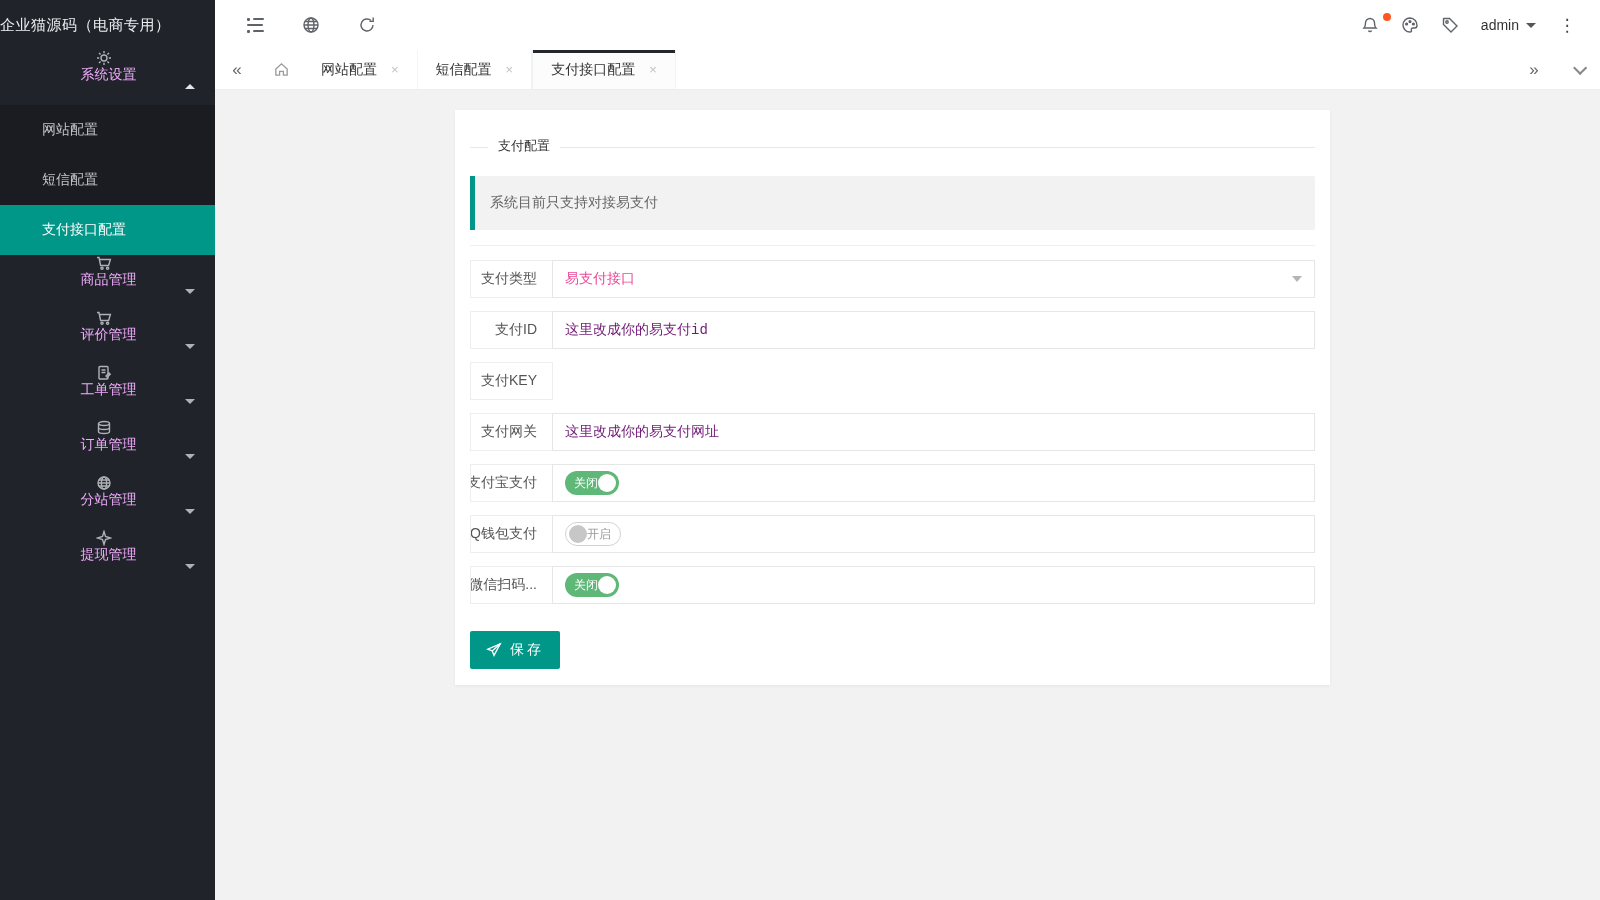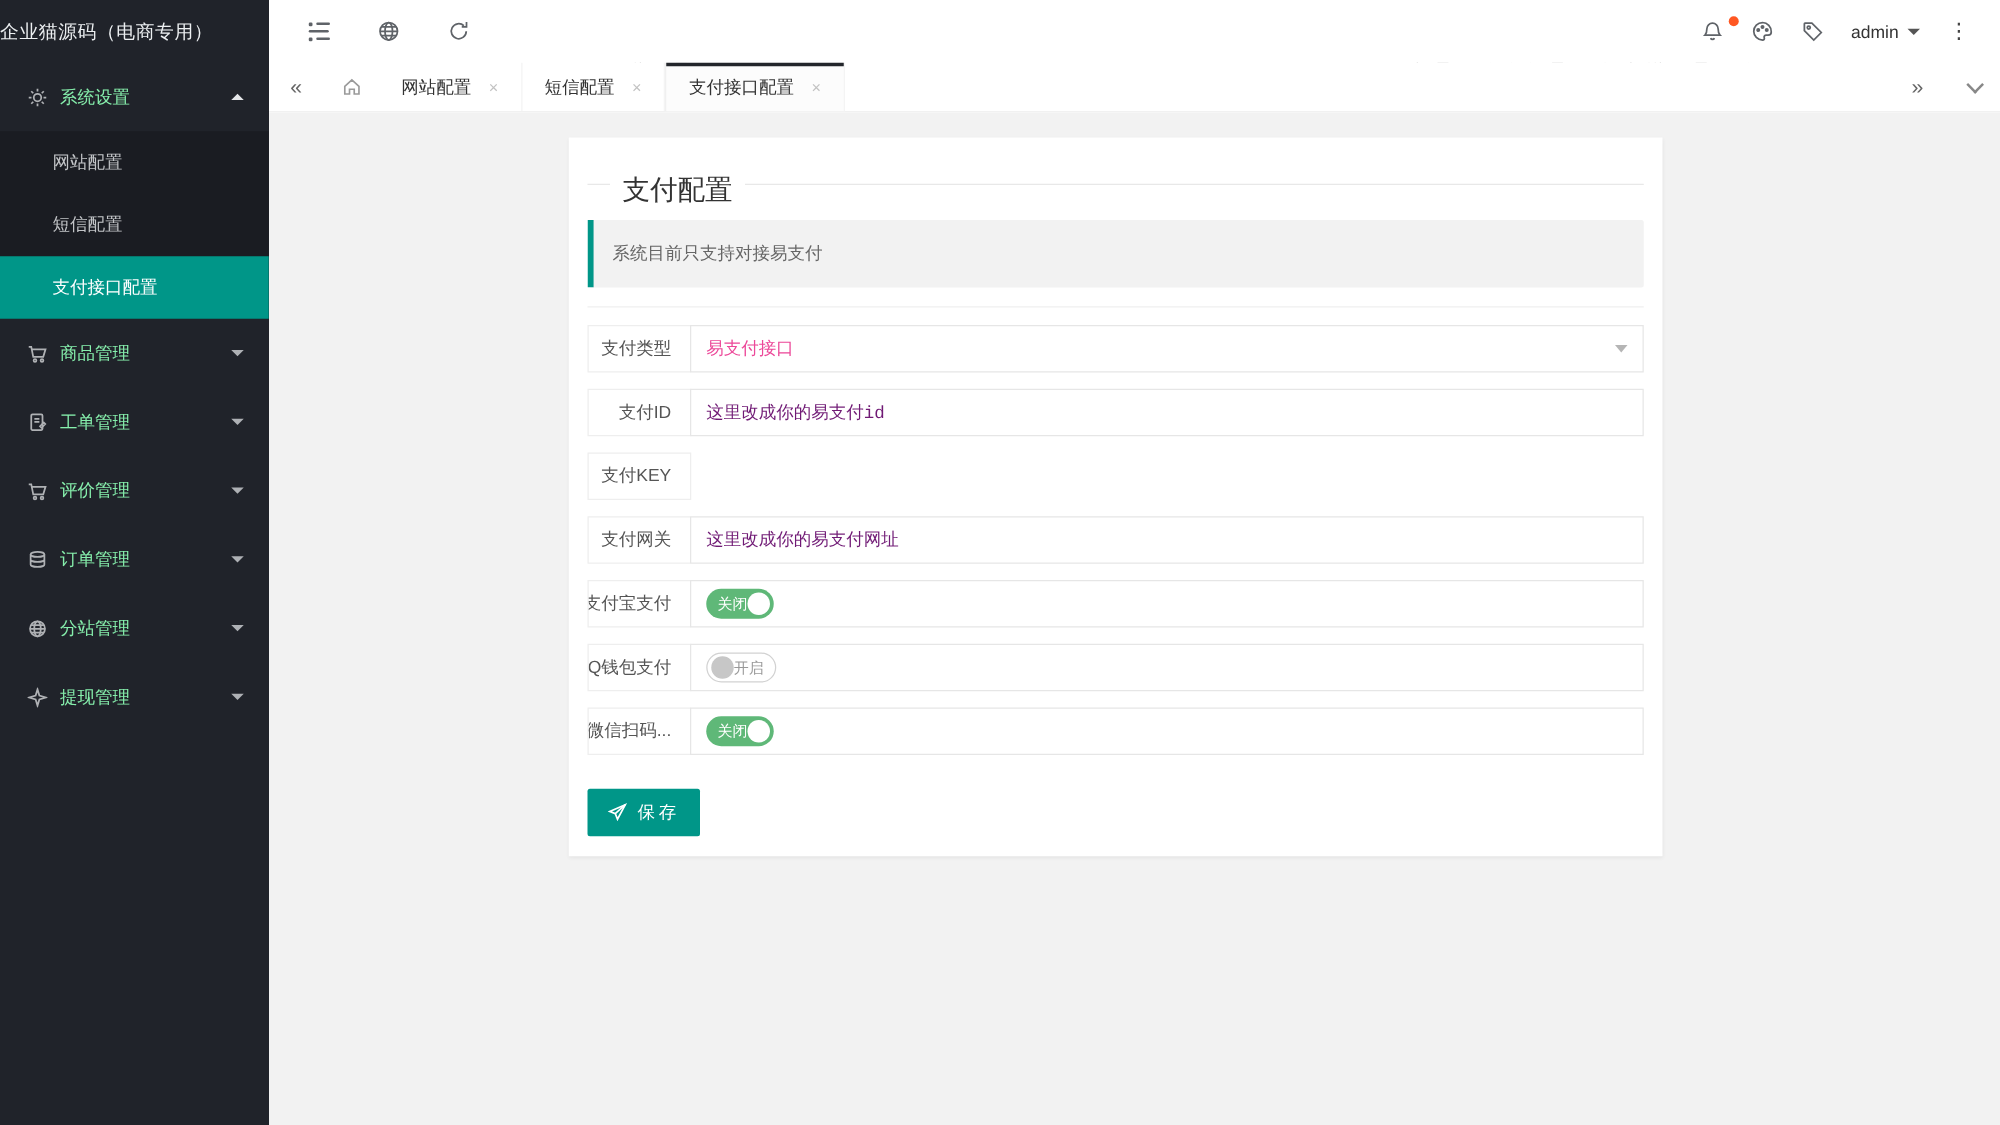--- a/index.html
+++ b/index.html
@@ -1,21 +1,21 @@
 <!DOCTYPE html>
 <html><head>
 <meta charset="utf-8">
 <style>
   * { margin:0; padding:0; box-sizing:border-box; }
   html,body { width:1600px; height:900px; font-family:"Liberation Sans","DejaVu Sans",sans-serif; background:#f2f2f2; overflow:hidden; }
 
   
   .sidebar { position:fixed; left:0; top:0; width:215px; height:900px; background:#20232a; z-index:30; }
   .logo { height:50px; display:flex; align-items:center; color:#eceff1; font-size:15px; letter-spacing:.5px; white-space:nowrap; }
-  .nav-item { height:55px; display:flex; align-items:center; padding:0 20px 0 22px; color:#86efac; font-size:14px; cursor:pointer; position:relative; }
+  .nav-item { height:55px; display:flex; align-items:center; padding:0 20px 0 22px; color:#f0abfc; font-size:14px; cursor:pointer; position:relative;flex-direction:column; }
   .nav-item .mi { width:16px; height:16px; margin-right:10px; flex:0 0 16px; opacity:.85; }
   .nav-item .mi svg { width:16px; height:16px; stroke:#c8cacd; fill:none; stroke-width:1.4; }
   .caret { margin-left:auto; width:0; height:0; border-left:5px solid transparent; border-right:5px solid transparent; }
   .caret.down { border-top:5px solid #aeb1b5; }
   .caret.up { border-bottom:5px solid #e4e6e8; }
   .submenu { background:#1a1c22; }
   .sub-item { height:50px; display:flex; align-items:center; padding-left:42px; color:#c2c4c7; font-size:14px; cursor:pointer; }
   .sub-item.active { background:#009688; color:#fff; }
 
   
@@ -42,21 +42,21 @@
   .tab .x { color:#c2c2c2; font-size:13px; cursor:pointer; }
   .tab.active { background:#fcfcfc; border-left:1px solid #f0f0f0; }
   .tab.active::before { content:""; position:absolute; left:0; top:0; width:100%; height:3px; background:#23262b; }
   .tabbar-right { margin-left:auto; display:flex; align-items:stretch; }
   .chev-down { width:10px; height:10px; border-right:2px solid #888; border-bottom:2px solid #888; transform:rotate(45deg) translateY(-3px); }
 
   
   .content { position:absolute; left:215px; top:90px; width:1385px; height:810px; background:#f2f2f2; overflow:hidden; }
   .card { margin:20px 270px 0 240px; background:#fff; box-shadow:0 1px 3px rgba(0,0,0,.06); padding:15px 15px 16px; }
   .legend { border-top:1px solid #e8e8e8; position:relative; margin:22px 0 0; height:1px; }
-  .legend-text { position:absolute; top:-11px; left:18px; background:#fff; padding:0 10px; font-size:22px; color:#333; }
+  .legend-text { position:absolute; top:-11px; left:18px; background:#fff; padding:0 10px; font-size:13px; color:#333; }
   .notice { margin-top:28px; background:#f2f2f2; border-left:5px solid #009688; border-radius:0 2px 2px 0; padding:18px 15px; font-size:14px; color:#666; }
   .hr { border:none; border-top:1px solid #f0f0f0; margin:15px 0 14px; }
   .frow { display:flex; margin-bottom:13px; height:38px; }
   .flabel { width:83px; border:1px solid #eee; display:flex; align-items:center; justify-content:flex-end; padding:0 15px; font-size:14px; color:#555; background:#fff; white-space:nowrap; overflow:hidden; }
   .fblock { flex:1; border:1px solid #e6e6e6; margin-left:-1px; display:flex; align-items:center; padding:0 12px; position:relative; background:#fff; }
   .fblock input { border:none; outline:none; width:100%; font-size:14px; color:#701a75; font-family:Liberation Mono, monospace; background:transparent; }
   .sel-text { font-size:14px; color:#ec4899; }
   .sel-caret { position:absolute; right:12px; width:0; height:0; border-left:5px solid transparent; border-right:5px solid transparent; border-top:6px solid #b5b5b5; }
   
   .switch { height:24px; min-width:54px; border-radius:24px; display:inline-flex; align-items:center; cursor:pointer; font-size:12px; }
@@ -105,37 +105,37 @@
           <circle cx="11.6" cy="13.3" r="1.1"></circle>
         </svg>
     </span>
     <span>商品管理</span>
     <span class="caret down"></span>
   </div>
 
   <div class="nav-item">
     <span class="mi">
       <svg viewBox="0 0 16 16">
-          <rect x="3" y="1.5" width="9" height="12.5" rx="1"></rect>
-          <path d="M5.5 5h4M5.5 7.5h4M10 11l3-3 1.2 1.2-3 3z"></path>
-        </svg>
-    </span>
-    <span>工单管理</span>
-    <span class="caret down"></span>
-  </div>
-
-  <div class="nav-item">
-    <span class="mi">
-      <svg viewBox="0 0 16 16">
           <path d="M1 2.5h2l1.6 8h8l1.8-6H4"></path>
           <circle cx="6" cy="13.3" r="1.1"></circle>
           <circle cx="11.6" cy="13.3" r="1.1"></circle>
         </svg>
     </span>
     <span>评价管理</span>
+    <span class="caret down"></span>
+  </div>
+
+  <div class="nav-item">
+    <span class="mi">
+      <svg viewBox="0 0 16 16">
+          <rect x="3" y="1.5" width="9" height="12.5" rx="1"></rect>
+          <path d="M5.5 5h4M5.5 7.5h4M10 11l3-3 1.2 1.2-3 3z"></path>
+        </svg>
+    </span>
+    <span>工单管理</span>
     <span class="caret down"></span>
   </div>
 
   <div class="nav-item">
     <span class="mi">
       <svg viewBox="0 0 16 16">
           <ellipse cx="8" cy="3.5" rx="5.5" ry="2"></ellipse>
           <path d="M2.5 3.5v4c0 1.1 2.5 2 5.5 2s5.5-.9 5.5-2v-4M2.5 7.5v4c0 1.1 2.5 2 5.5 2s5.5-.9 5.5-2v-4"></path>
         </svg>
     </span>

